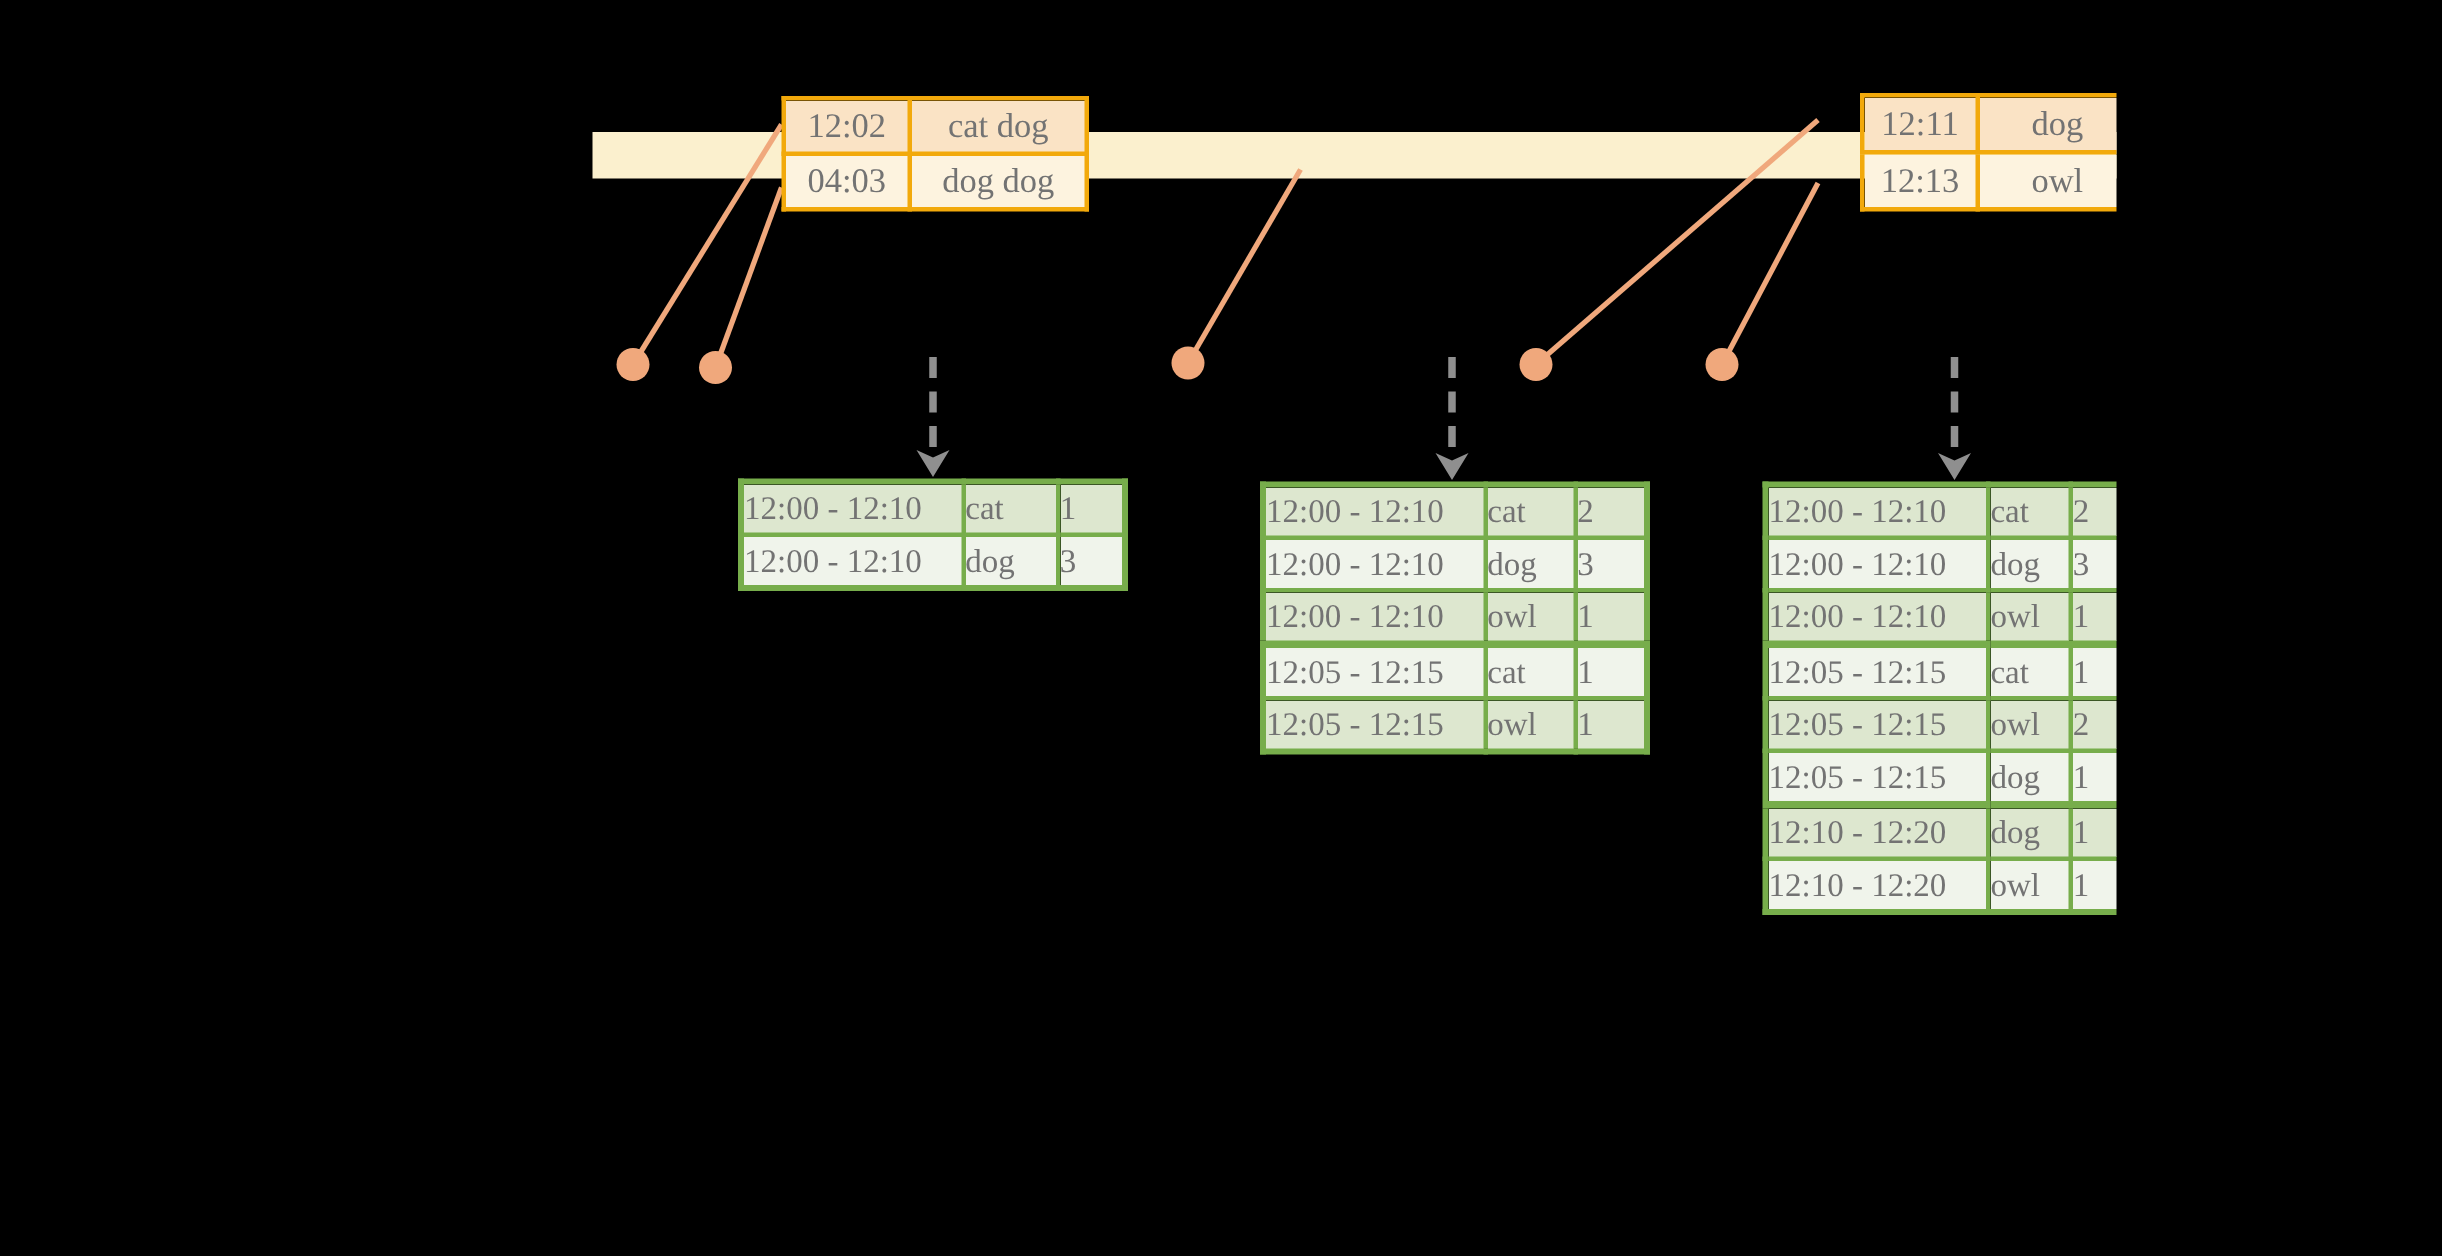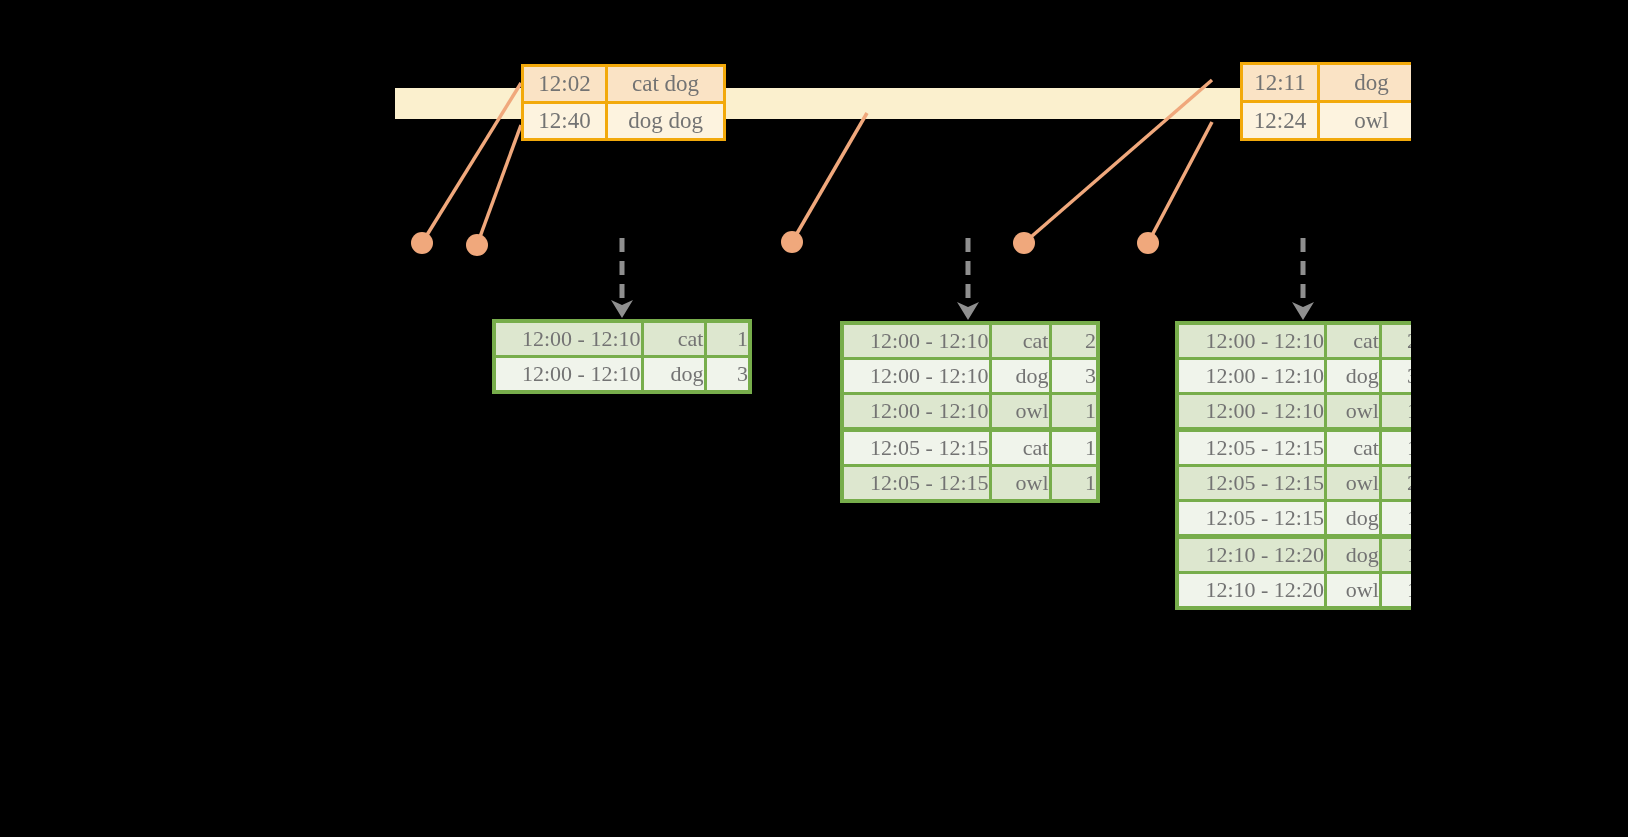--- a/index.html
+++ b/index.html
@@ -12,21 +12,21 @@
            border:3px solid #F2A90B;}
   table.ev td{border:3px solid #F2A90B;text-align:center;font-size:23px;
               padding:0;overflow:hidden;white-space:nowrap;}
   .ev .dark{background:#FAE3C5;}
   .ev .light{background:#FDF3DF;}
   #ev1 td{height:34px;} #ev2 td{height:32px;} #ev3 td{height:35px;}
 
   
   table.res{position:absolute;border-collapse:collapse;table-layout:fixed;
             border:4px solid #77AD4B;}
-  table.res td{border:3px solid #77AD4B;text-align:right;font-size:22px;
+  table.res td{border:3px solid #77AD4B;text-align:left;font-size:22px;
                padding:0;height:32px;overflow:hidden;white-space:nowrap;}
   table.res tr.grp td{border-top:5px solid #77AD4B;}
   .res .dark{background:#DDE7CF;}
   .res .light{background:#F0F4EB;}
 </style>
 </head>
 <body>
 
 <div class="stage">
 
@@ -65,39 +65,39 @@
     <colgroup>
         <col style="width:84px">
         <col style="width:118px">
       </colgroup>
     <tbody>
         <tr>
       <td class="dark">12:02</td>
       <td class="dark">cat dog</td>
     </tr>
     <tr>
-      <td class="light">12:40</td>
+      <td class="light">04:03</td>
       <td class="light">dog dog</td>
     </tr>
   </tbody>
     </table>
 
 
   <table class="ev" id="ev3" style="left:1212px;top:62px;width:183px;margin-left:28px;">
     <colgroup>
         <col style="width:77px">
         <col style="width:106px">
       </colgroup>
     <tbody>
         <tr>
       <td class="dark">12:11</td>
       <td class="dark">dog</td>
     </tr>
     <tr>
-      <td class="light">12:24</td>
+      <td class="light">12:13</td>
       <td class="light">owl</td>
     </tr>
   </tbody>
     </table>
 
   <table class="res" style="left:492px;top:319px;width:260px;">
     <colgroup>
         <col style="width:148px">
         <col style="width:63px">
         <col style="width:45px">

